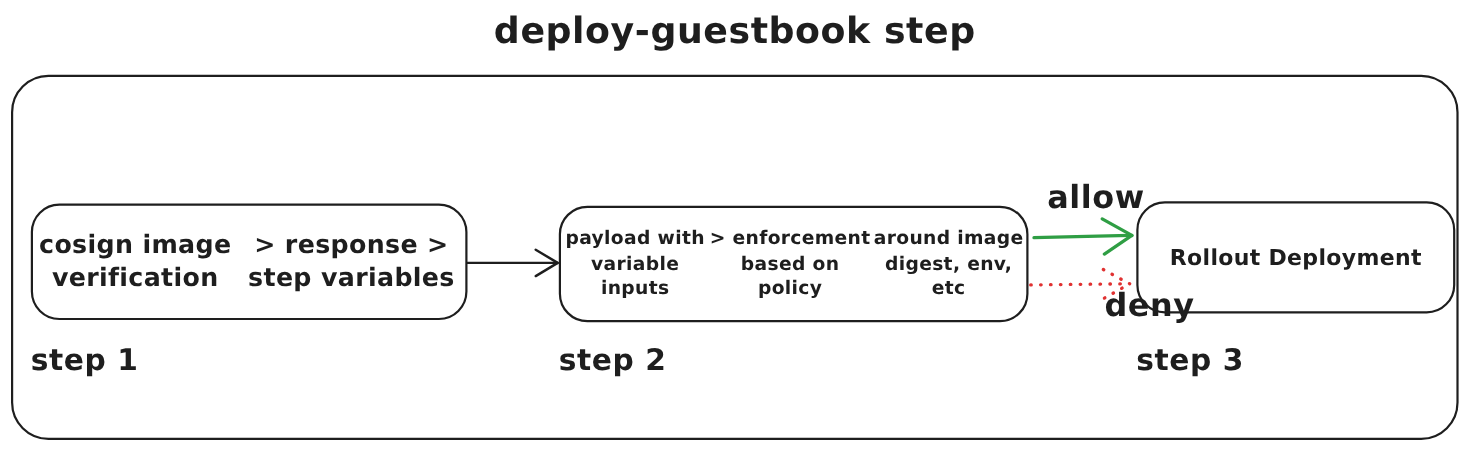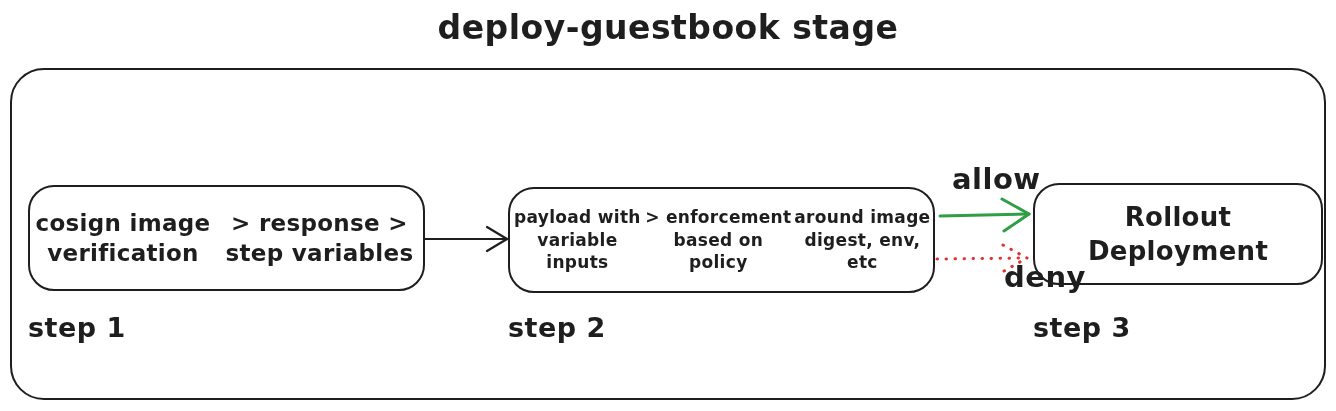--- a/index.html
+++ b/index.html
@@ -38,21 +38,21 @@
     align-items: center;
     justify-content: center;
     text-align: center;
     font-size: 23px;
     font-weight: 600;
     line-height: 1.32;
     letter-spacing: 0.3px;
   }
   .node-step1 { left: 28px;  top: 185px; width: 397px; height: 106px; }
   .node-step2 { left: 508px; top: 187px; width: 427px; height: 106px; font-size: 17px; }
-  .node-step3 { left: 1033px; top: 183px; width: 290px; height: 102px; font-size: 26px; }
+  .node-step3 { left: 1033px; top: 183px; width: 290px; height: 102px; font-size: 20px; }
   .step-label {
     position: absolute;
     text-align: left;
     font-size: 27px;
     font-weight: 600;
     letter-spacing: 0.5px;
     top: 312px;
   }
   .step-label-1 { left: 28px;  width: 340px; }
   .step-label-2 { left: 508px; width: 360px; }
@@ -71,21 +71,21 @@
     color: #1e1e1e;
   }
   .edge-label-allow { left: 952px; top: 162px; }
   .edge-label-deny  { left: 1004px; top: 260px; }
 </style>
 </head>
 <body>
 
 <div class="canvas">
 
-  <div class="diagram-title">deploy-guestbook stage</div>
+  <div class="diagram-title">deploy-guestbook step</div>
 
   <div class="stage-container"></div>
 
   <div class="node node-step1">
     <span>cosign image verification</span>
     <span>&gt; response &gt; step variables</span>
   </div>
 
   <div class="node node-step2">
     <span>payload with variable inputs</span>

